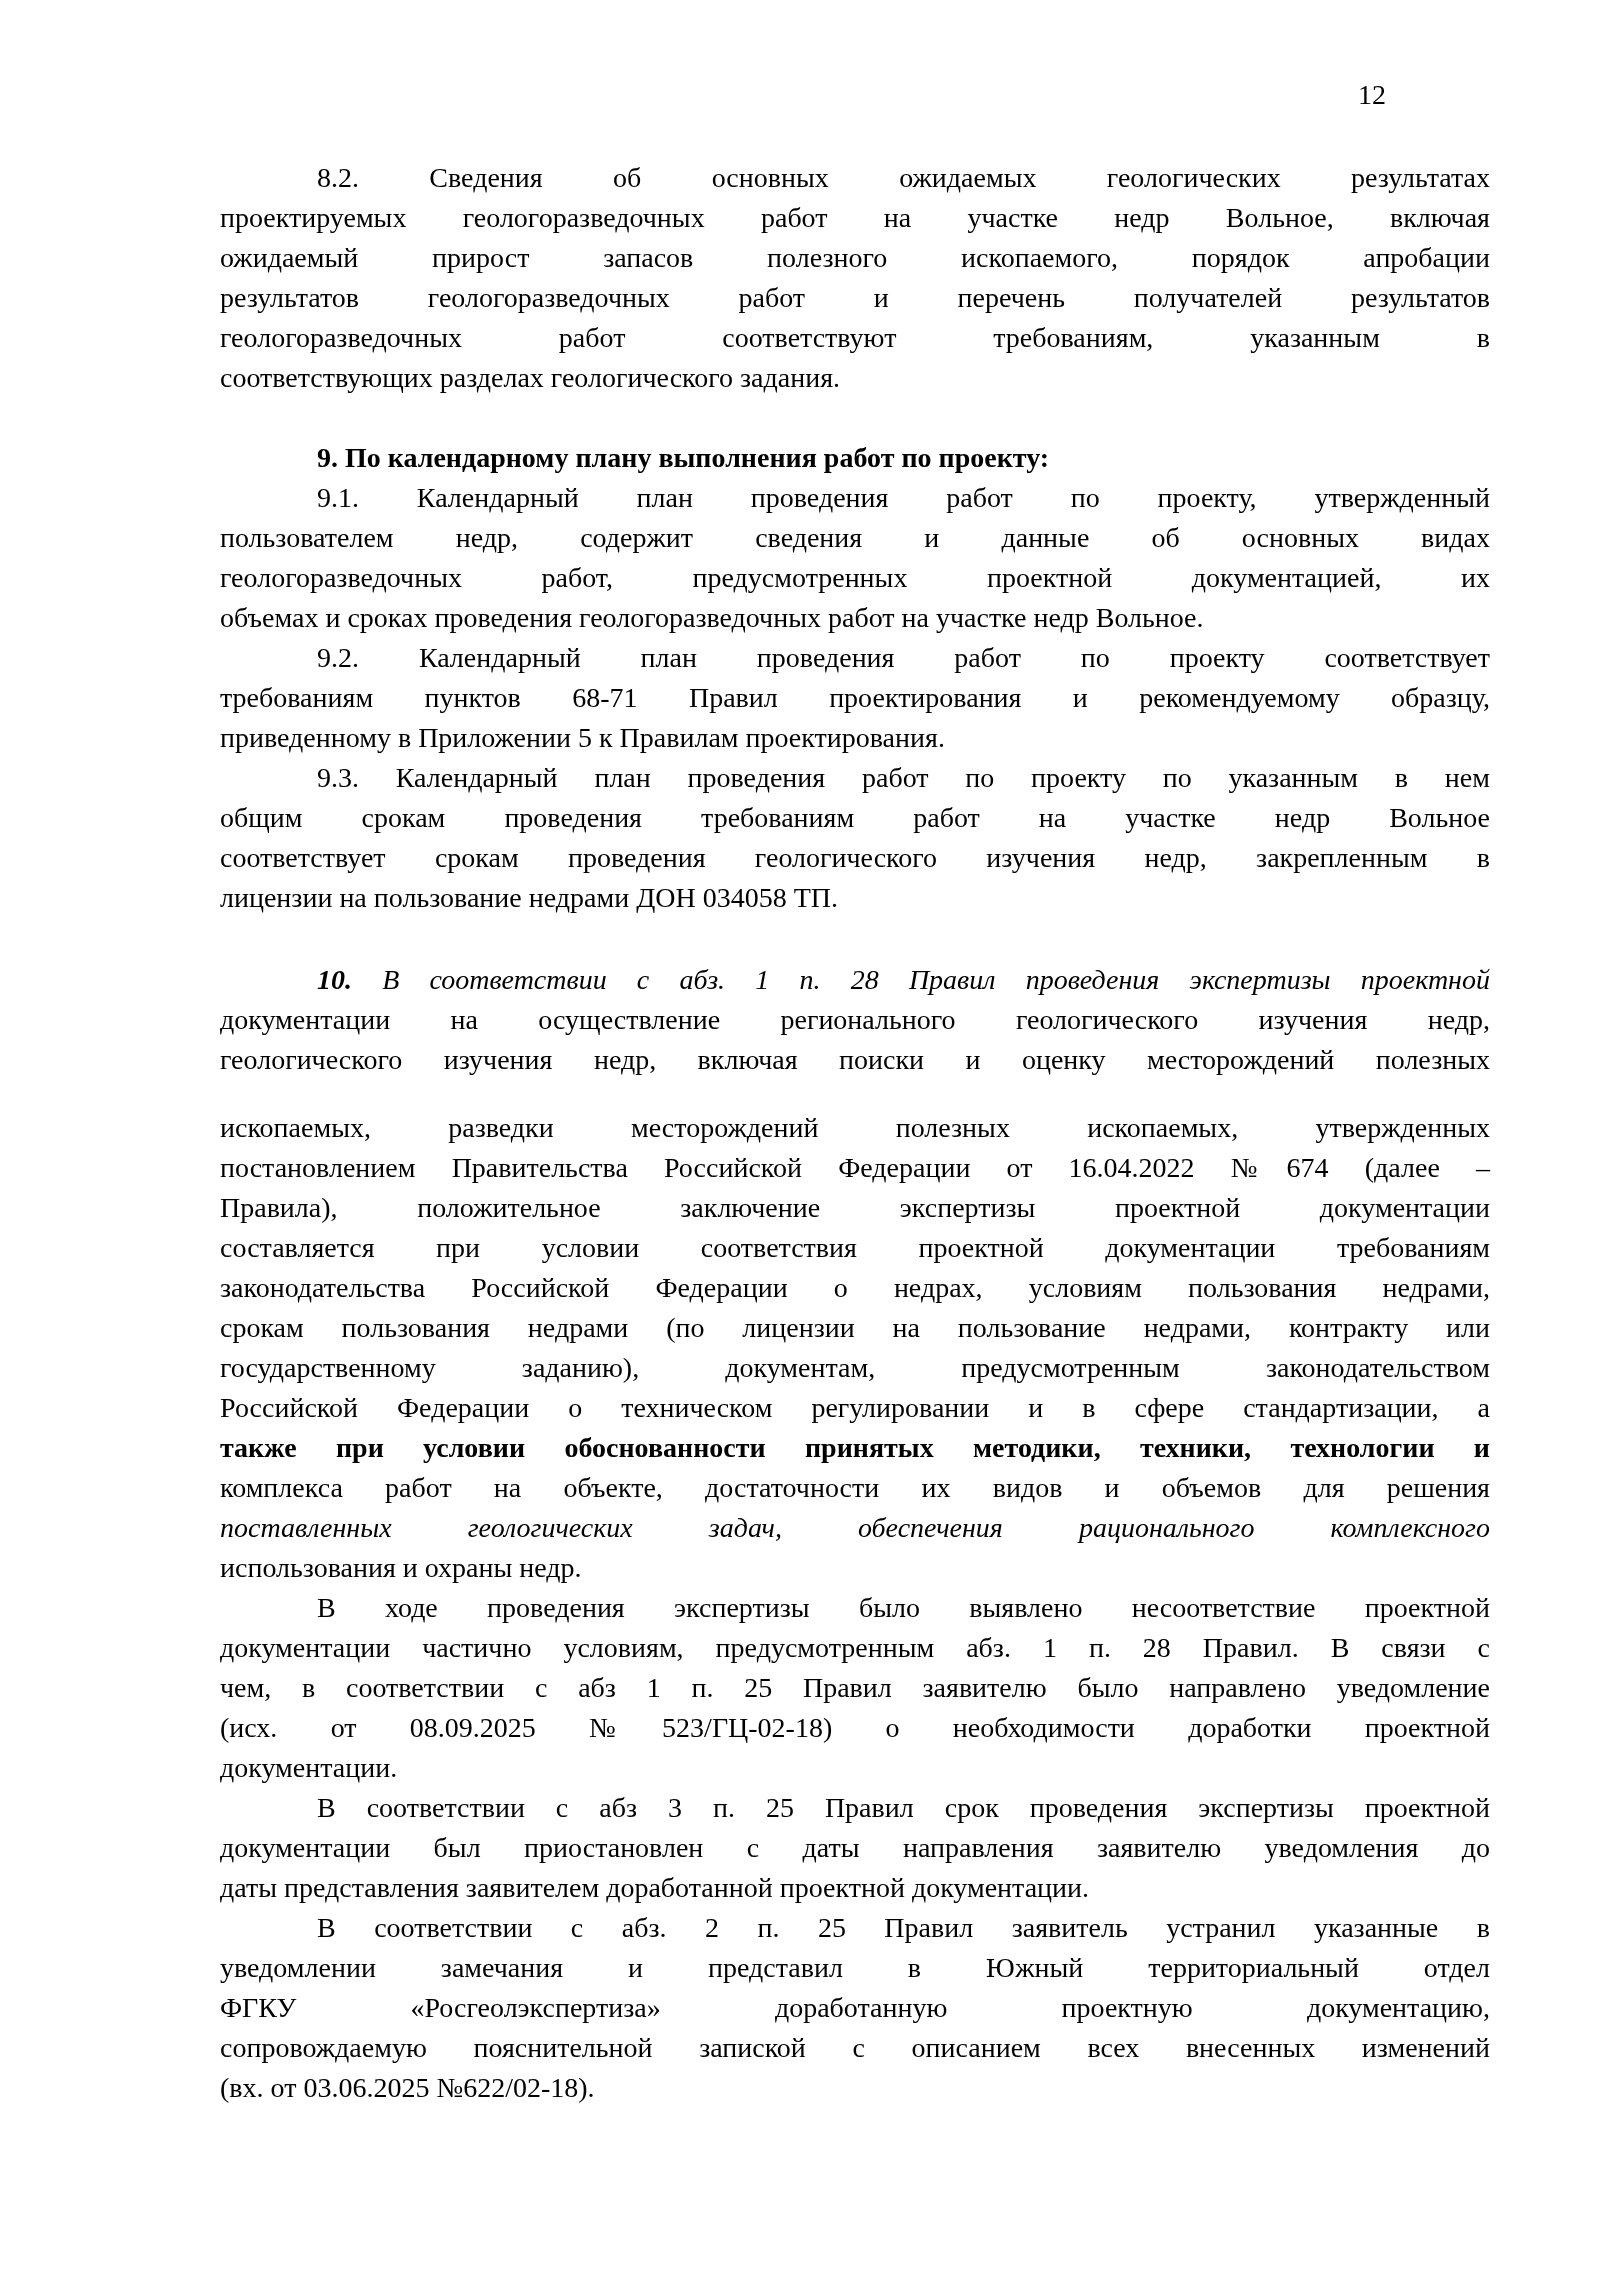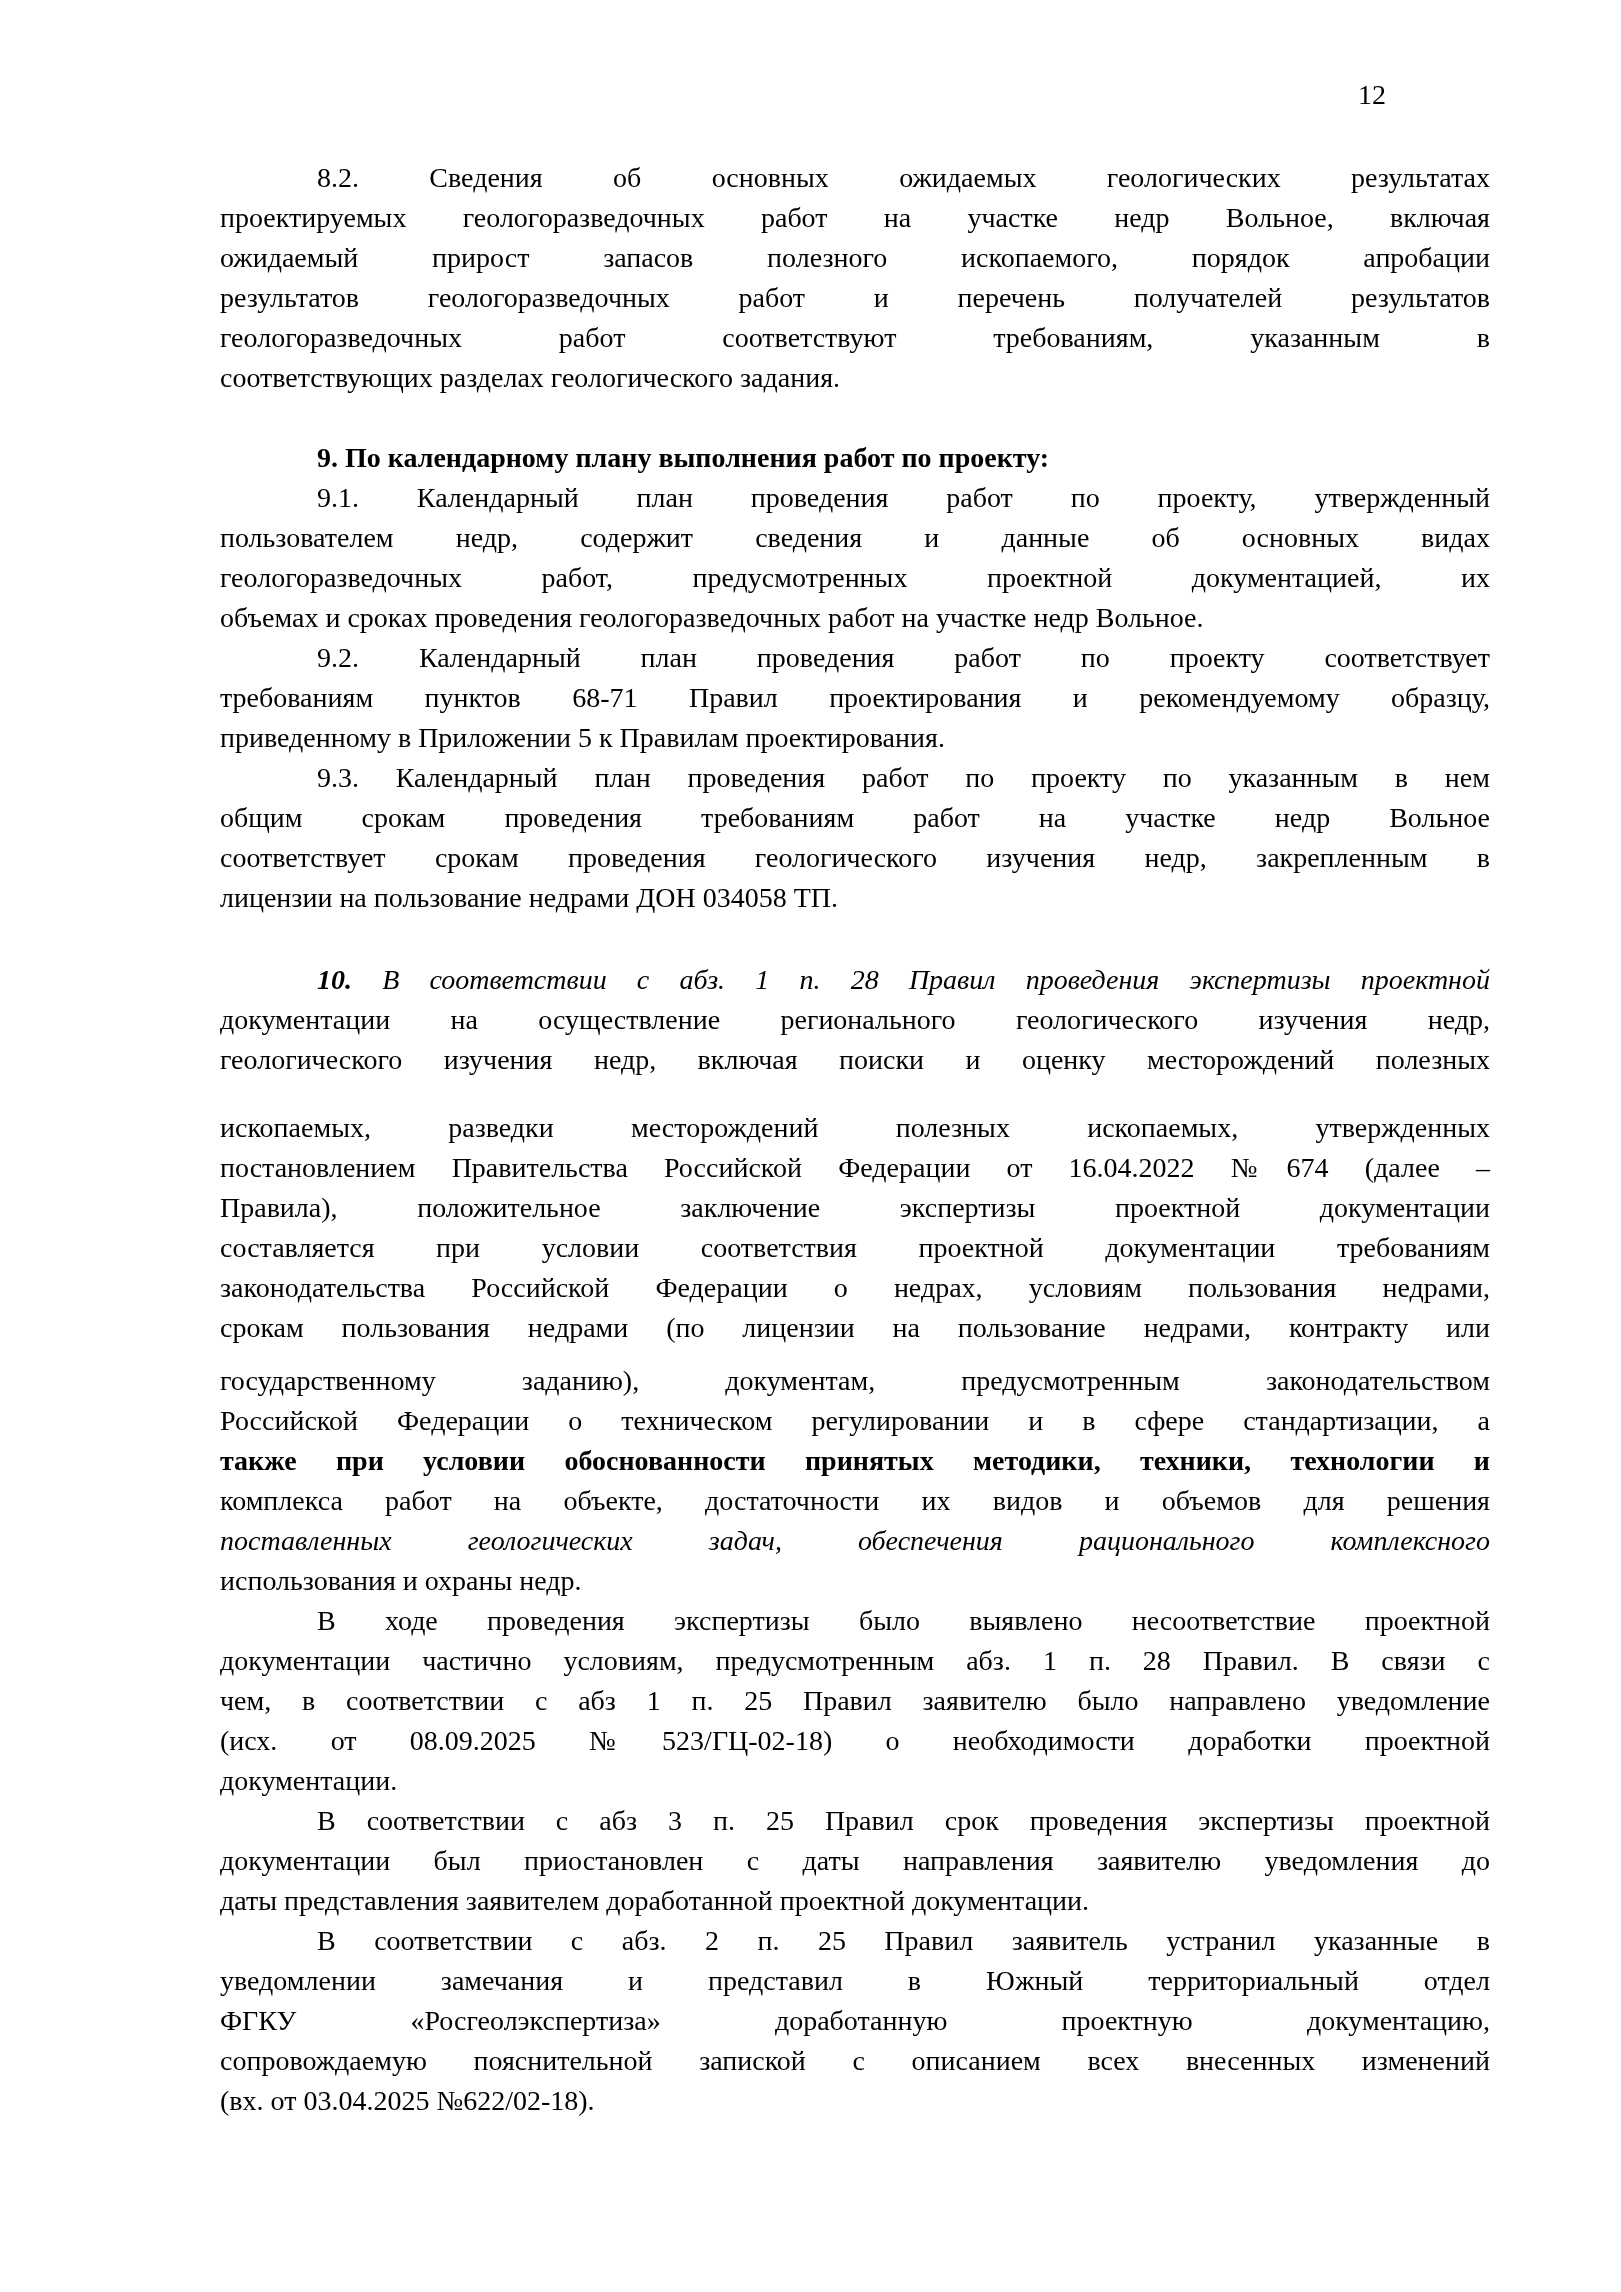--- a/index.html
+++ b/index.html
@@ -62,21 +62,21 @@
     <div>
       <div class="line indent" style="white-space: normal; font-style: italic;"><span class="bold">10.</span><span> В соответствии с абз. 1 п. 28 Правил проведения экспертизы проектной</span></div>
       <div class="line" style="white-space: normal;">документации на осуществление регионального геологического изучения недр,</div>
       <div class="line" style="white-space: normal;">геологического изучения недр, включая поиски и оценку месторождений полезных</div>
       <div class="line" style="white-space: normal; margin-top: 28px;">ископаемых, разведки месторождений полезных ископаемых, утвержденных</div>
       <div class="line" style="white-space: normal;">постановлением Правительства Российской Федерации от 16.04.2022 №674 (далее –</div>
       <div class="line" style="white-space: normal;">Правила), положительное заключение экспертизы проектной документации</div>
       <div class="line" style="white-space: normal;">составляется при условии соответствия проектной документации требованиям</div>
       <div class="line" style="white-space: normal;">законодательства Российской Федерации о недрах, условиям пользования недрами,</div>
       <div class="line" style="white-space: normal;">срокам пользования недрами (по лицензии на пользование недрами, контракту или</div>
-      <div class="line" style="white-space: normal; margin-top: 13px;">государственному заданию), документам, предусмотренным законодательством</div>
+      <div class="line" style="white-space: normal;">государственному заданию), документам, предусмотренным законодательством</div>
       <div class="line" style="white-space: normal;">Российской Федерации о техническом регулировании и в сфере стандартизации, а</div>
       <div class="line" style="white-space: normal; font-weight: bold;">также при условии обоснованности принятых методики, техники, технологии и</div>
       <div class="line" style="white-space: normal;">комплекса работ на объекте, достаточности их видов и объемов для решения</div>
       <div class="line" style="white-space: normal; font-style: italic;">поставленных геологических задач, обеспечения рационального комплексного</div>
       <div class="line last">использования и охраны недр.</div>
     </div>
 
     <div>
       <div class="line indent" style="white-space: normal;">В ходе проведения экспертизы было выявлено несоответствие проектной</div>
       <div class="line" style="white-space: normal;">документации частично условиям, предусмотренным абз. 1 п. 28 Правил. В связи с</div>
@@ -89,18 +89,18 @@
       <div class="line indent" style="white-space: normal;">В соответствии с абз 3 п. 25 Правил срок проведения экспертизы проектной</div>
       <div class="line" style="white-space: normal;">документации был приостановлен с даты направления заявителю уведомления до</div>
       <div class="line last">даты представления заявителем доработанной проектной документации.</div>
     </div>
 
     <div>
       <div class="line indent" style="white-space: normal;">В соответствии с абз. 2 п. 25 Правил заявитель устранил указанные в</div>
       <div class="line" style="white-space: normal;">уведомлении замечания и представил в Южный территориальный отдел</div>
       <div class="line" style="white-space: normal;">ФГКУ «Росгеолэкспертиза» доработанную проектную документацию,</div>
       <div class="line" style="white-space: normal;">сопровождаемую пояснительной запиской с описанием всех внесенных изменений</div>
-      <div class="line last">(вх. от 03.04.2025 №622/02-18).</div>
+      <div class="line last">(вх. от 03.06.2025 №622/02-18).</div>
     </div>
 
   </div>
 </div>
 
 
 </body></html>

